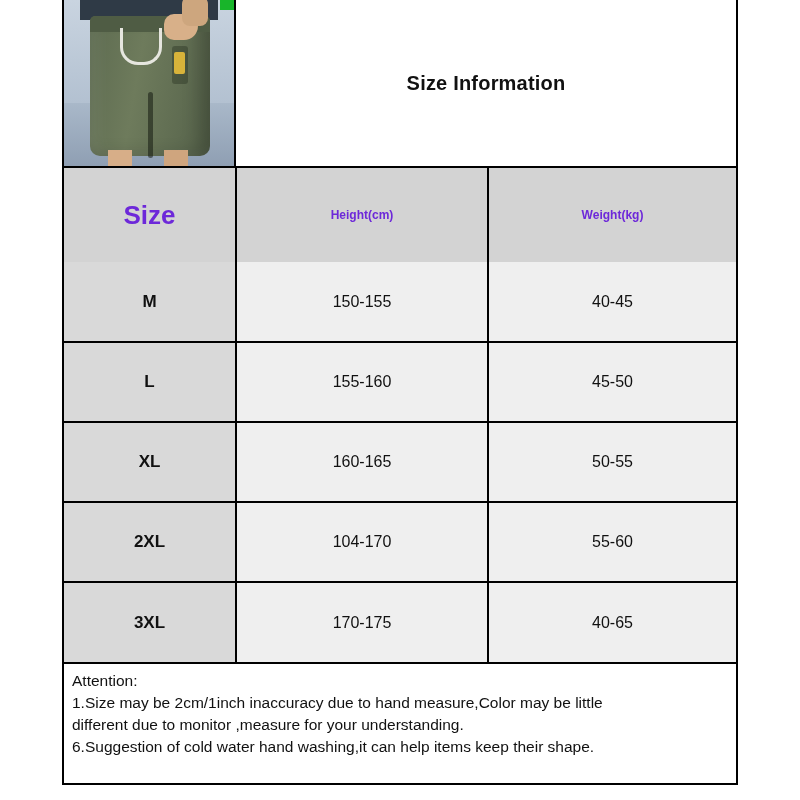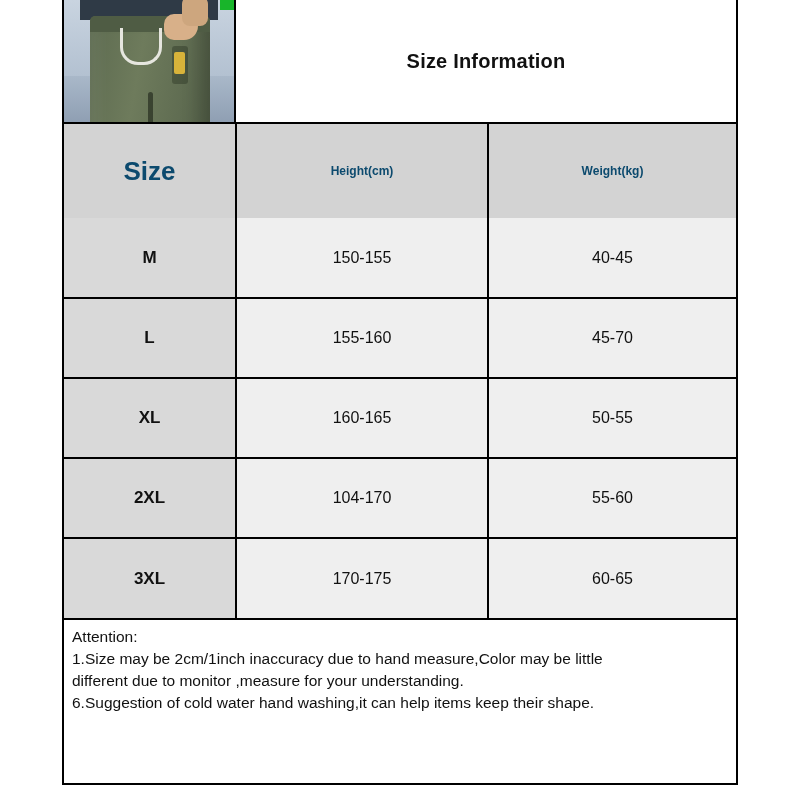--- a/index.html
+++ b/index.html
@@ -31,21 +31,21 @@
     border: 2px solid #000;
     border-top: none;
     box-sizing: border-box;
     background: #ffffff;
   }
 
   
   .header-row {
     display: flex;
     width: 100%;
-    height: 124px;
+    height: 168px;
     box-sizing: border-box;
     border-bottom: 2px solid #000;
   }
   .product-image-cell {
     width: 172px;
     height: 100%;
     box-sizing: border-box;
     border-right: 2px solid #000;
     position: relative;
     overflow: hidden;
@@ -207,21 +207,21 @@
     vertical-align: middle;
     box-sizing: border-box;
   }
   .size-table th:last-child, .size-table td:last-child { border-right: none; }
   .size-table tr:last-child th, .size-table tr:last-child td { border-bottom: none; }
 
   .size-table thead th {
     background: #d3d3d3;
     height: 94px;
     font-weight: bold;
-    color: #0c4a6e;
+    color: #6d28d9;
   }
   .size-table thead th.col-size { font-size: 26px; }
   .size-table thead th.col-h,
   .size-table thead th.col-w { font-size: 12px; }
 
   .size-table tbody td.size-cell {
     background: #d9d9d9;
     font-size: 17px;
     font-weight: bold;
     color: #111;
@@ -292,36 +292,36 @@
       </thead>
       <tbody>
         <tr>
           <td class="size-cell">M</td>
           <td class="val-cell">150-155</td>
           <td class="val-cell">40-45</td>
         </tr>
         <tr>
           <td class="size-cell">L</td>
           <td class="val-cell">155-160</td>
-          <td class="val-cell">45-70</td>
+          <td class="val-cell">45-50</td>
         </tr>
         <tr>
           <td class="size-cell">XL</td>
           <td class="val-cell">160-165</td>
           <td class="val-cell">50-55</td>
         </tr>
         <tr>
           <td class="size-cell">2XL</td>
           <td class="val-cell">104-170</td>
           <td class="val-cell">55-60</td>
         </tr>
         <tr>
           <td class="size-cell">3XL</td>
           <td class="val-cell">170-175</td>
-          <td class="val-cell">60-65</td>
+          <td class="val-cell">40-65</td>
         </tr>
       </tbody>
     </table>
 
     <div class="attention">
       <p>Attention:</p>
       <p>1.Size may be 2cm/1inch inaccuracy due to hand measure,Color may be little</p>
       <p>different due to monitor ,measure for your understanding.</p>
       <p>6.Suggestion of cold water hand washing,it can help items keep their shape.</p>
     </div>

